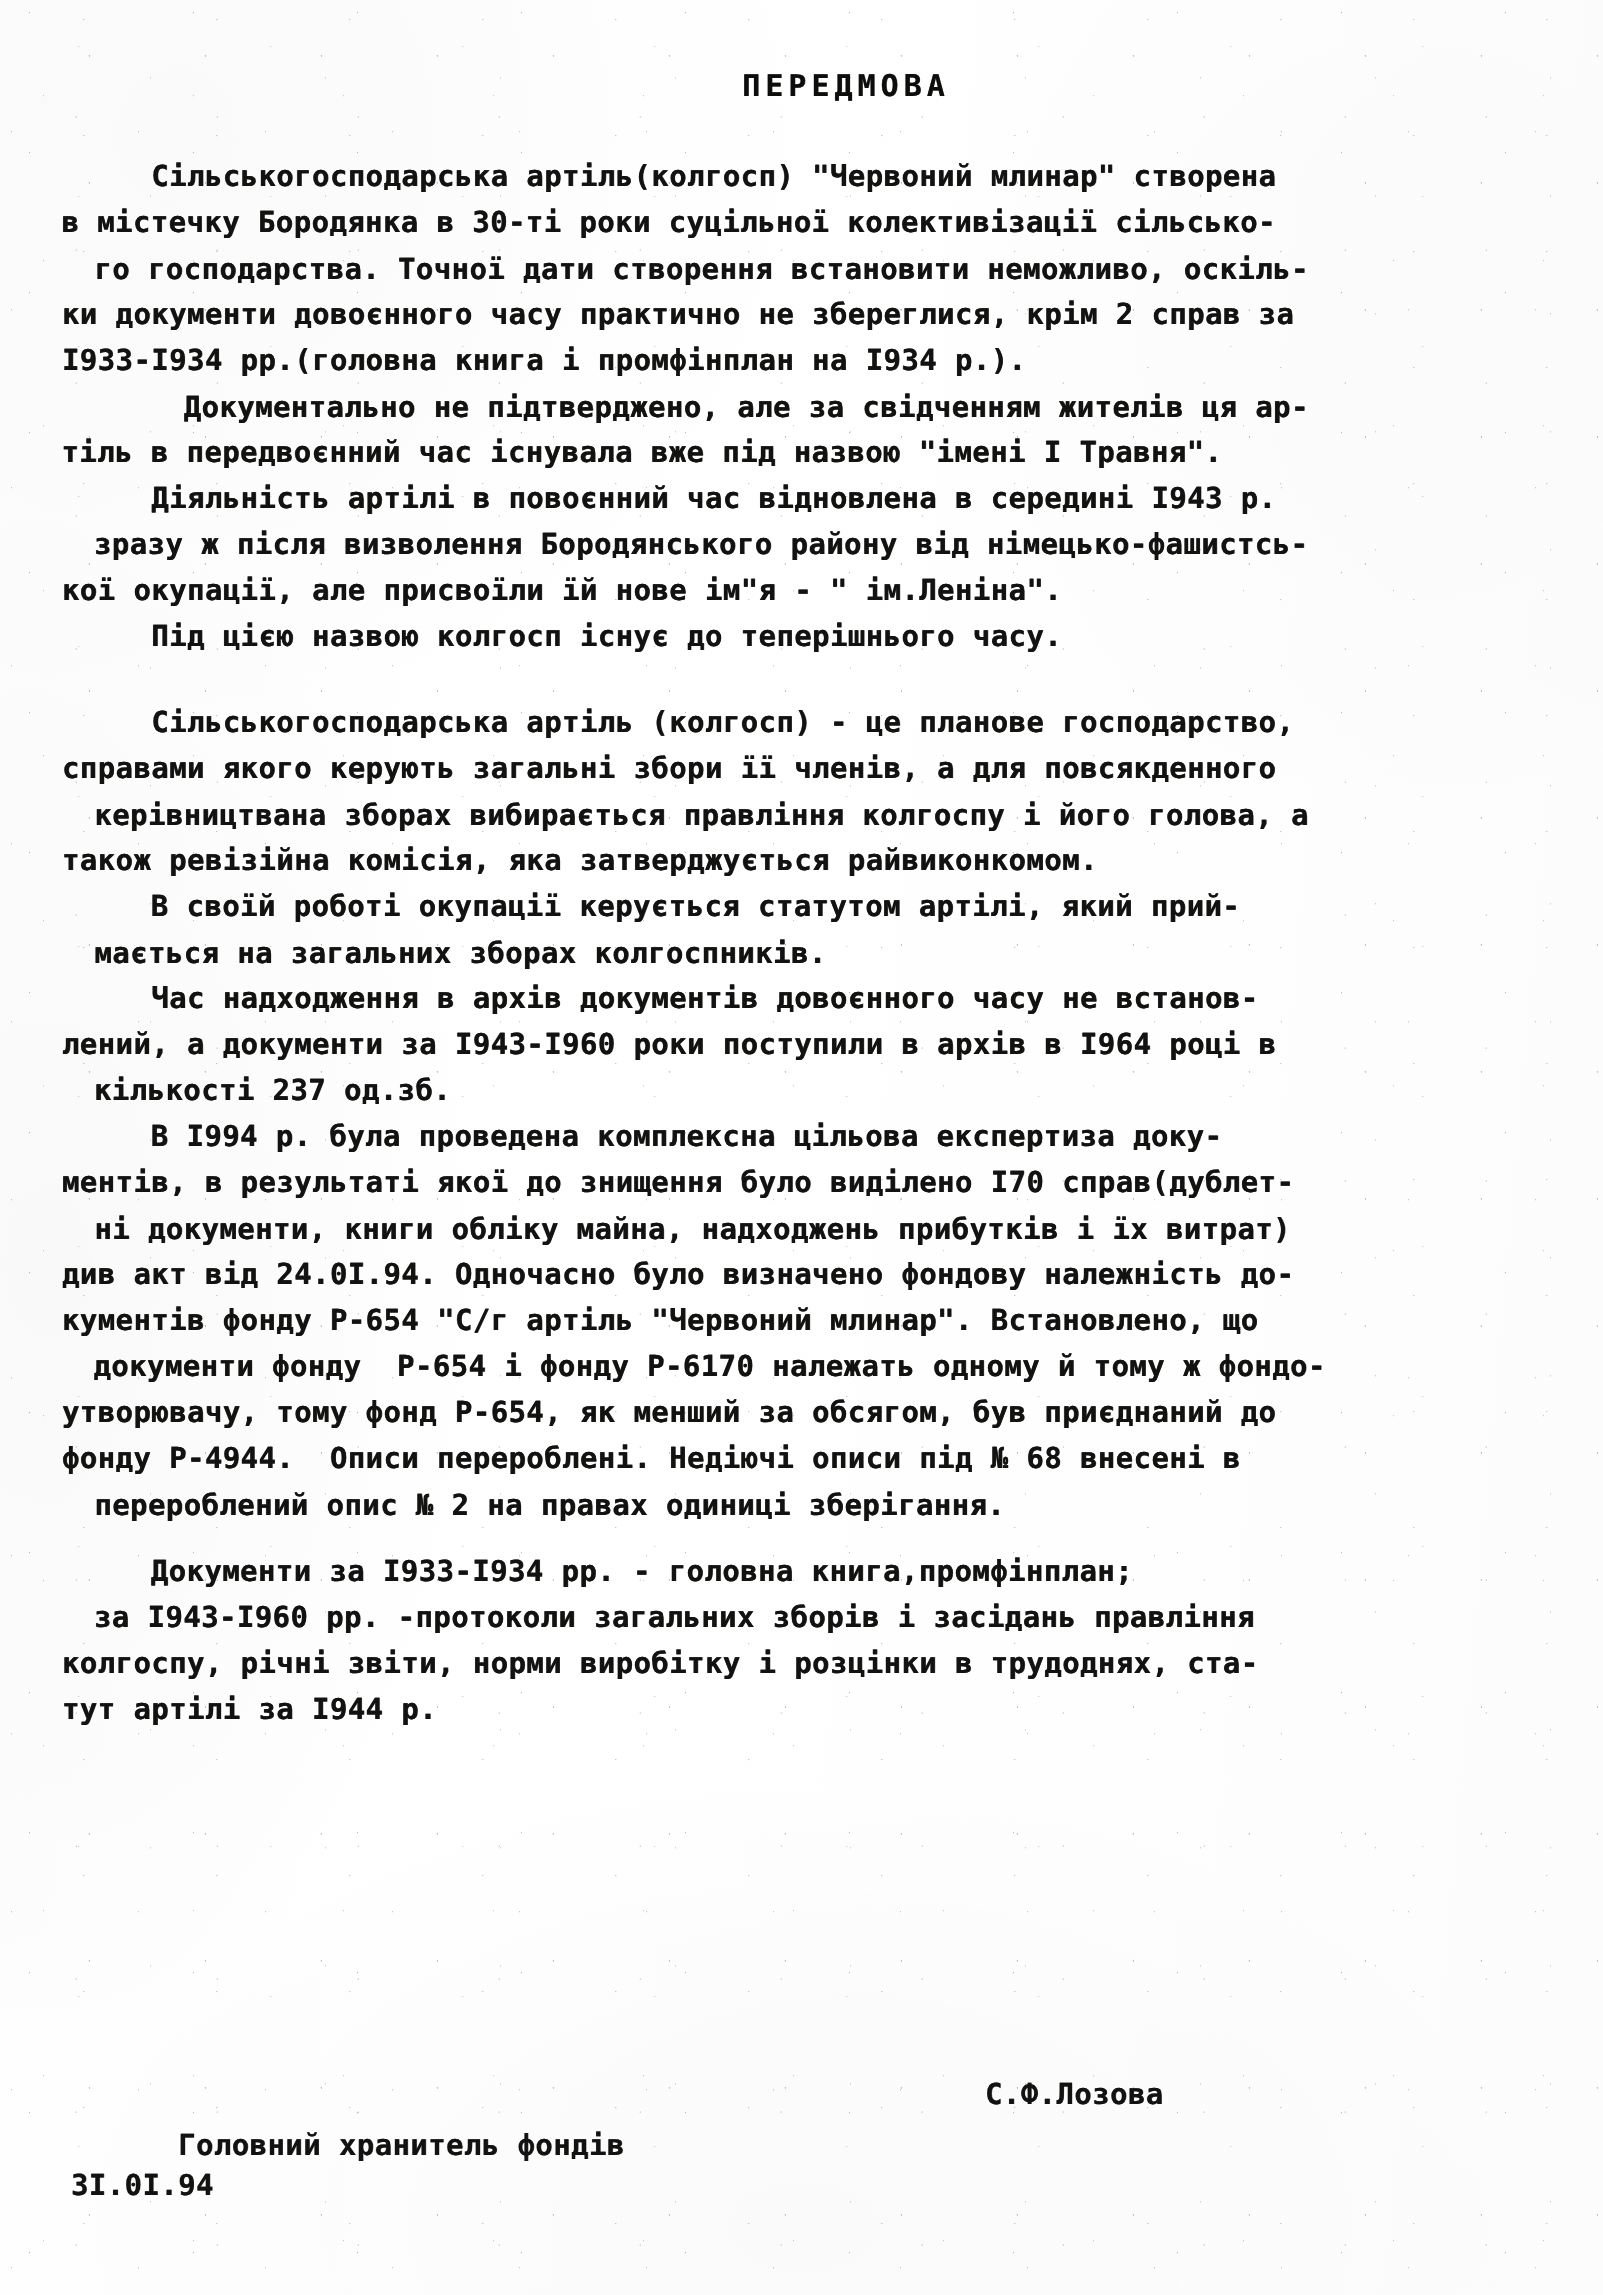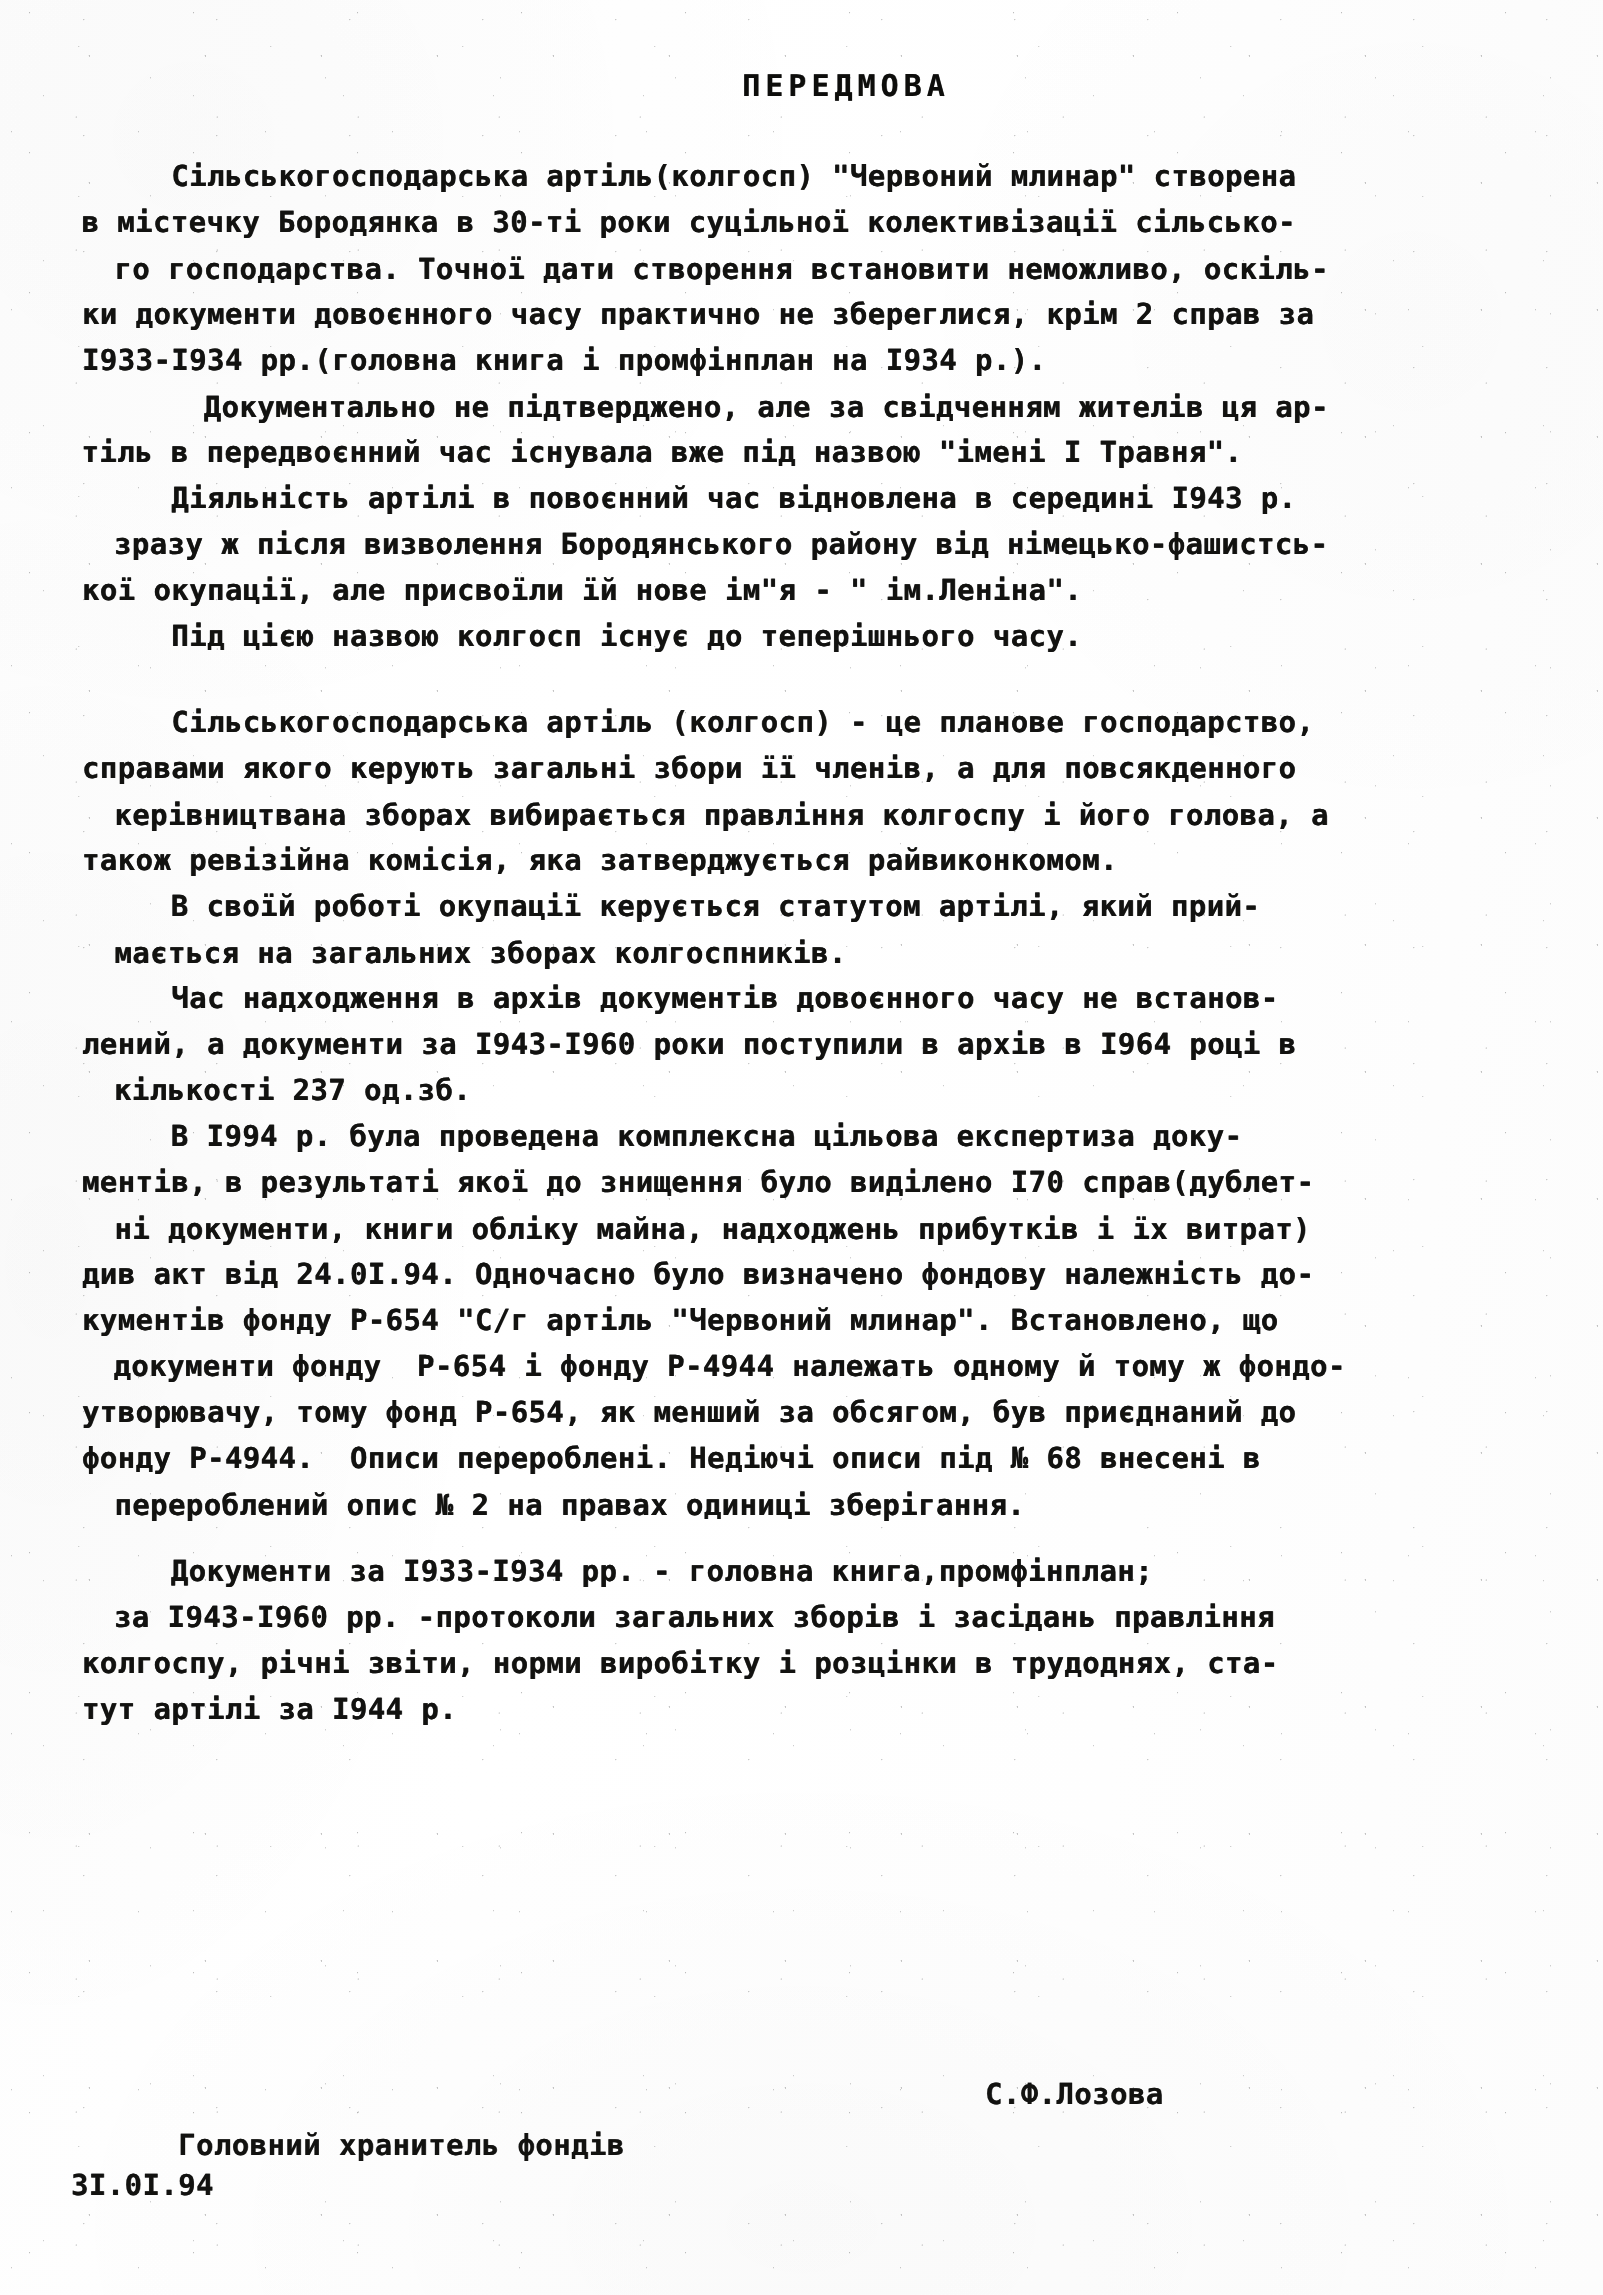--- a/index.html
+++ b/index.html
@@ -71,21 +71,21 @@
     font-size: 30px;
     letter-spacing: 5px;
     font-weight: 700;
     color: #0d0d0b;
     text-shadow: 0.4px 0 0 rgba(10,10,10,0.55), -0.3px 0.2px 0 rgba(10,10,10,0.30);
     padding-left: 44px;
   }
 
   #body-block {
     position: absolute;
-    left: 82px;
+    left: 62px;
     top: 153px;
     width: 1424px;
   }
 
   .ln {
     font-size: 29px;
     line-height: 46px;
     height: 46px;
     color: #121210;
     text-shadow:
@@ -173,21 +173,21 @@
 
     <div class="ln tw">     Час надходження в архів документів довоєнного часу не встанов-</div>
     <div class="ln tw">лений, а документи за I943-I960 роки поступили в архів в I964 році в</div>
     <div class="ln tw">кількості 237 од.зб.</div>
 
     <div class="ln tw">     В I994 р. була проведена комплексна цільова експертиза доку-</div>
     <div class="ln tw">ментів, в результаті якої до знищення було виділено I70 справ(дублет-</div>
     <div class="ln tw">ні документи, книги обліку майна, надходжень прибутків і їх витрат)</div>
     <div class="ln tw">див акт від 24.0I.94. Одночасно було визначено фондову належність до-</div>
     <div class="ln tw">кументів фонду Р-654 "С/г артіль "Червоний млинар". Встановлено, що</div>
-    <div class="ln tw">документи фонду  Р-654 і фонду Р-4944 належать одному й тому ж фондо-</div>
+    <div class="ln tw">документи фонду  Р-654 і фонду Р-6170 належать одному й тому ж фондо-</div>
     <div class="ln tw">утворювачу, тому фонд Р-654, як менший за обсягом, був приєднаний до</div>
     <div class="ln tw">фонду Р-4944.  Описи перероблені. Недіючі описи під № 68 внесені в</div>
     <div class="ln tw">перероблений опис № 2 на правах одиниці зберігання.</div>
 
     <div class="gap-sm"></div>
 
     <div class="ln tw">     Документи за I933-I934 рр. - головна книга,промфінплан;</div>
     <div class="ln tw">за I943-I960 рр. -протоколи загальних зборів і засідань правління</div>
     <div class="ln tw">колгоспу, річні звіти, норми виробітку і розцінки в трудоднях, ста-</div>
     <div class="ln tw">тут артілі за I944 р.</div>

